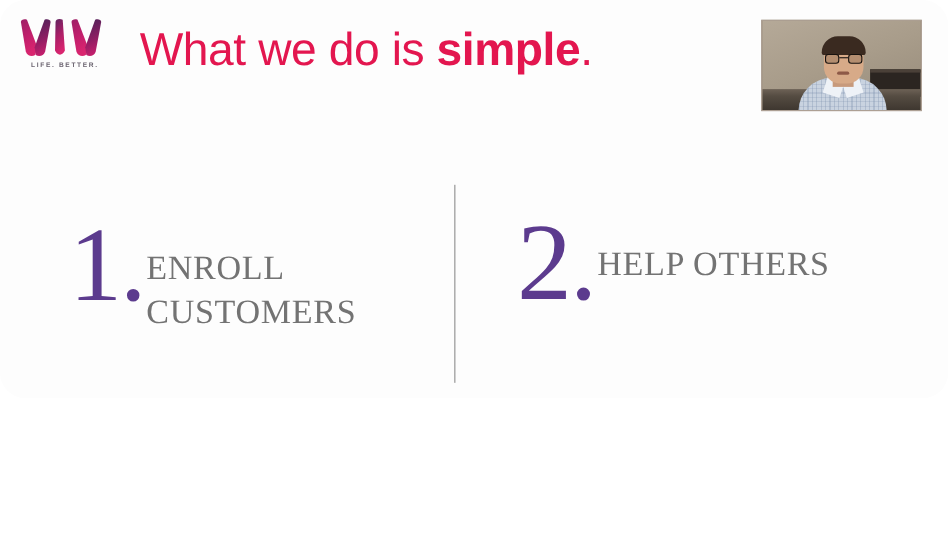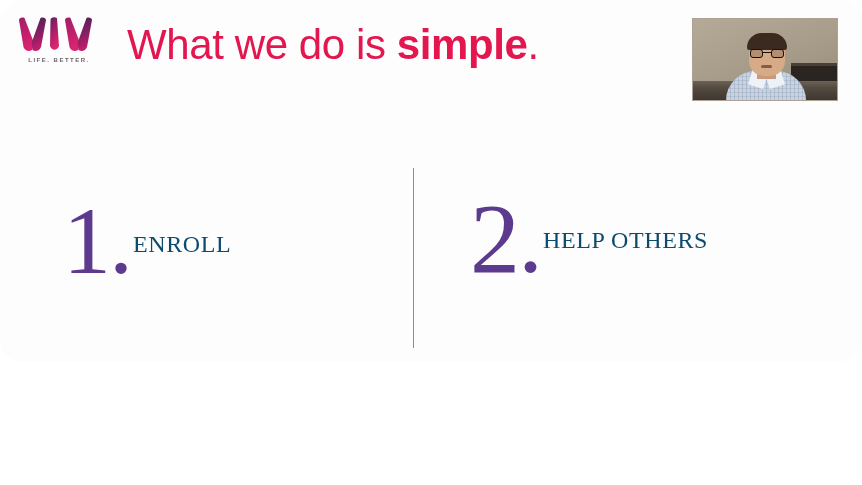--- a/index.html
+++ b/index.html
@@ -247,22 +247,22 @@
     letter-spacing: -2px;
     margin-top: -2px;
   }
   .step-2 .step-num {
     font-size: 100px;
     line-height: 78px;
   }
 
   .step-text {
     font-family: "Liberation Serif", serif;
-    color: #0c4a6e;
-    font-size: 24px;
+    color: #737373;
+    font-size: 31px;
     line-height: 40px;
     letter-spacing: 0.6px;
     margin-top: 18px;
     margin-left: 2px;
     white-space: nowrap;
   }
   .step-2 .step-text {
   }
   .step-text .line { display: block; }
 </style>
@@ -332,20 +332,21 @@
   </div>
 
   <div class="steps">
 
     <div class="divider"></div>
 
     <div class="step step-1">
       <span class="step-num">1.</span>
       <span class="step-text">
         <span class="line">ENROLL</span>
+        <span class="line">CUSTOMERS</span>
       </span>
     </div>
 
     <div class="step step-2">
       <span class="step-num">2.</span>
       <span class="step-text">
         <span class="line">HELP OTHERS</span>
       </span>
     </div>
 

